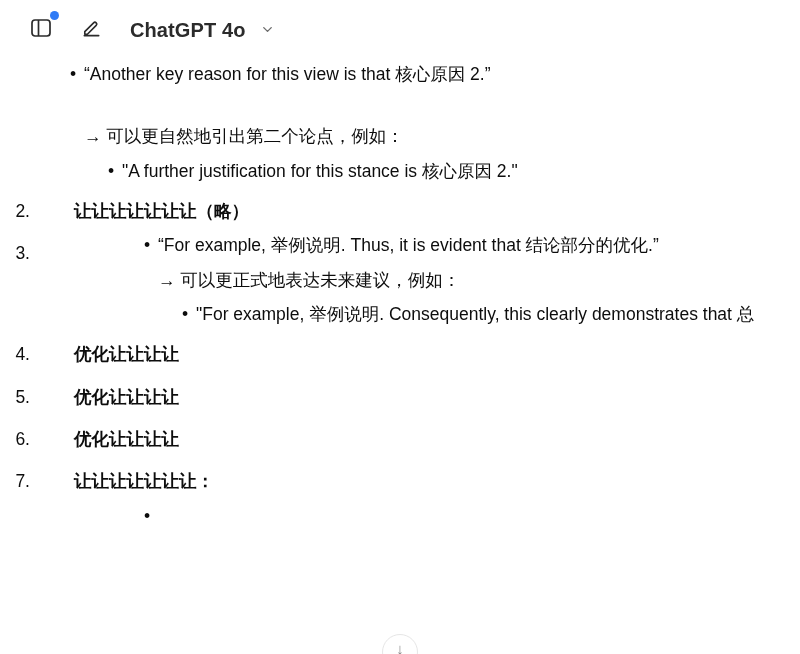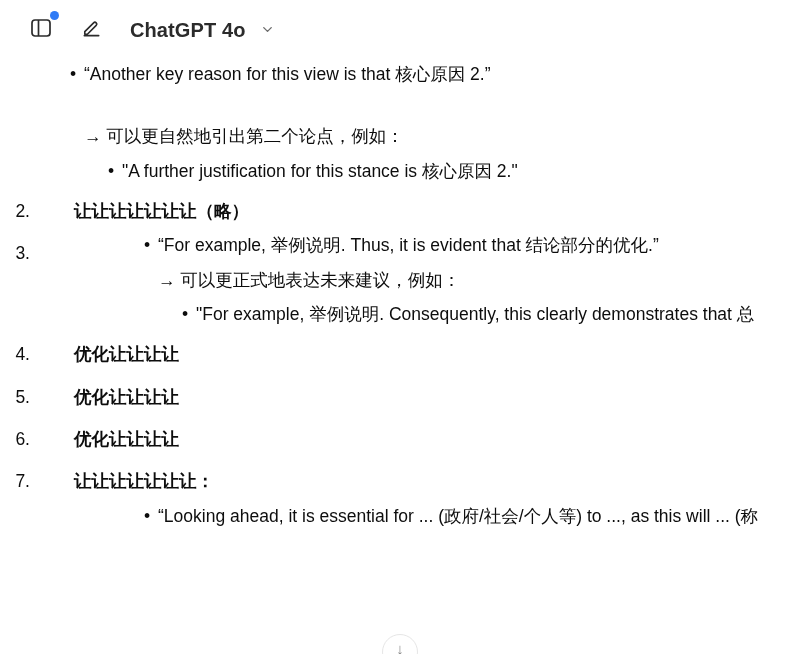--- a/index.html
+++ b/index.html
@@ -257,21 +257,20 @@
       </div>
     </li>
 
     <li class="num-item">
       <div class="marker num-head">7.</div>
       <div class="body">
         <div class="num-head">让让让让让让让：</div>
         <div style="padding-left:62px">
           <div class="bullet-row">
             <div class="bullet-dot">•</div>
-            <div class="bullet-text">“Looking ahead, it is essential for ... (政府/社会/个人等) to ..., as this will ... (称</div>
           </div>
         </div>
       </div>
     </li>
 
   </ol>
 
   <div class="composer-nub">
     <span class="nub-arrow">↓</span>
   </div>

